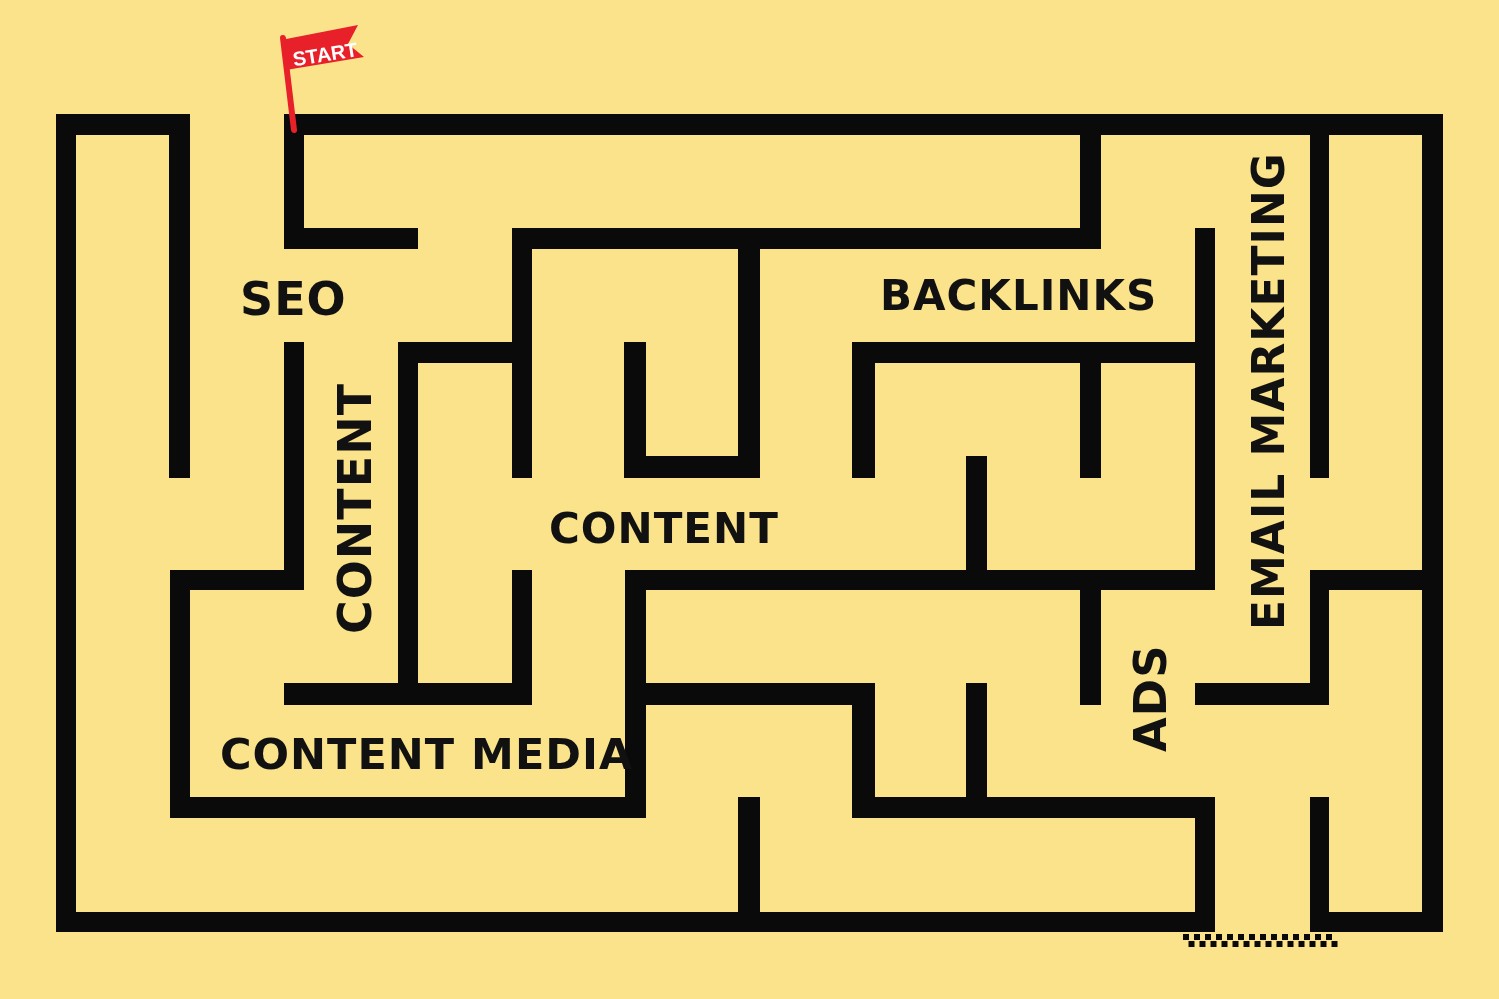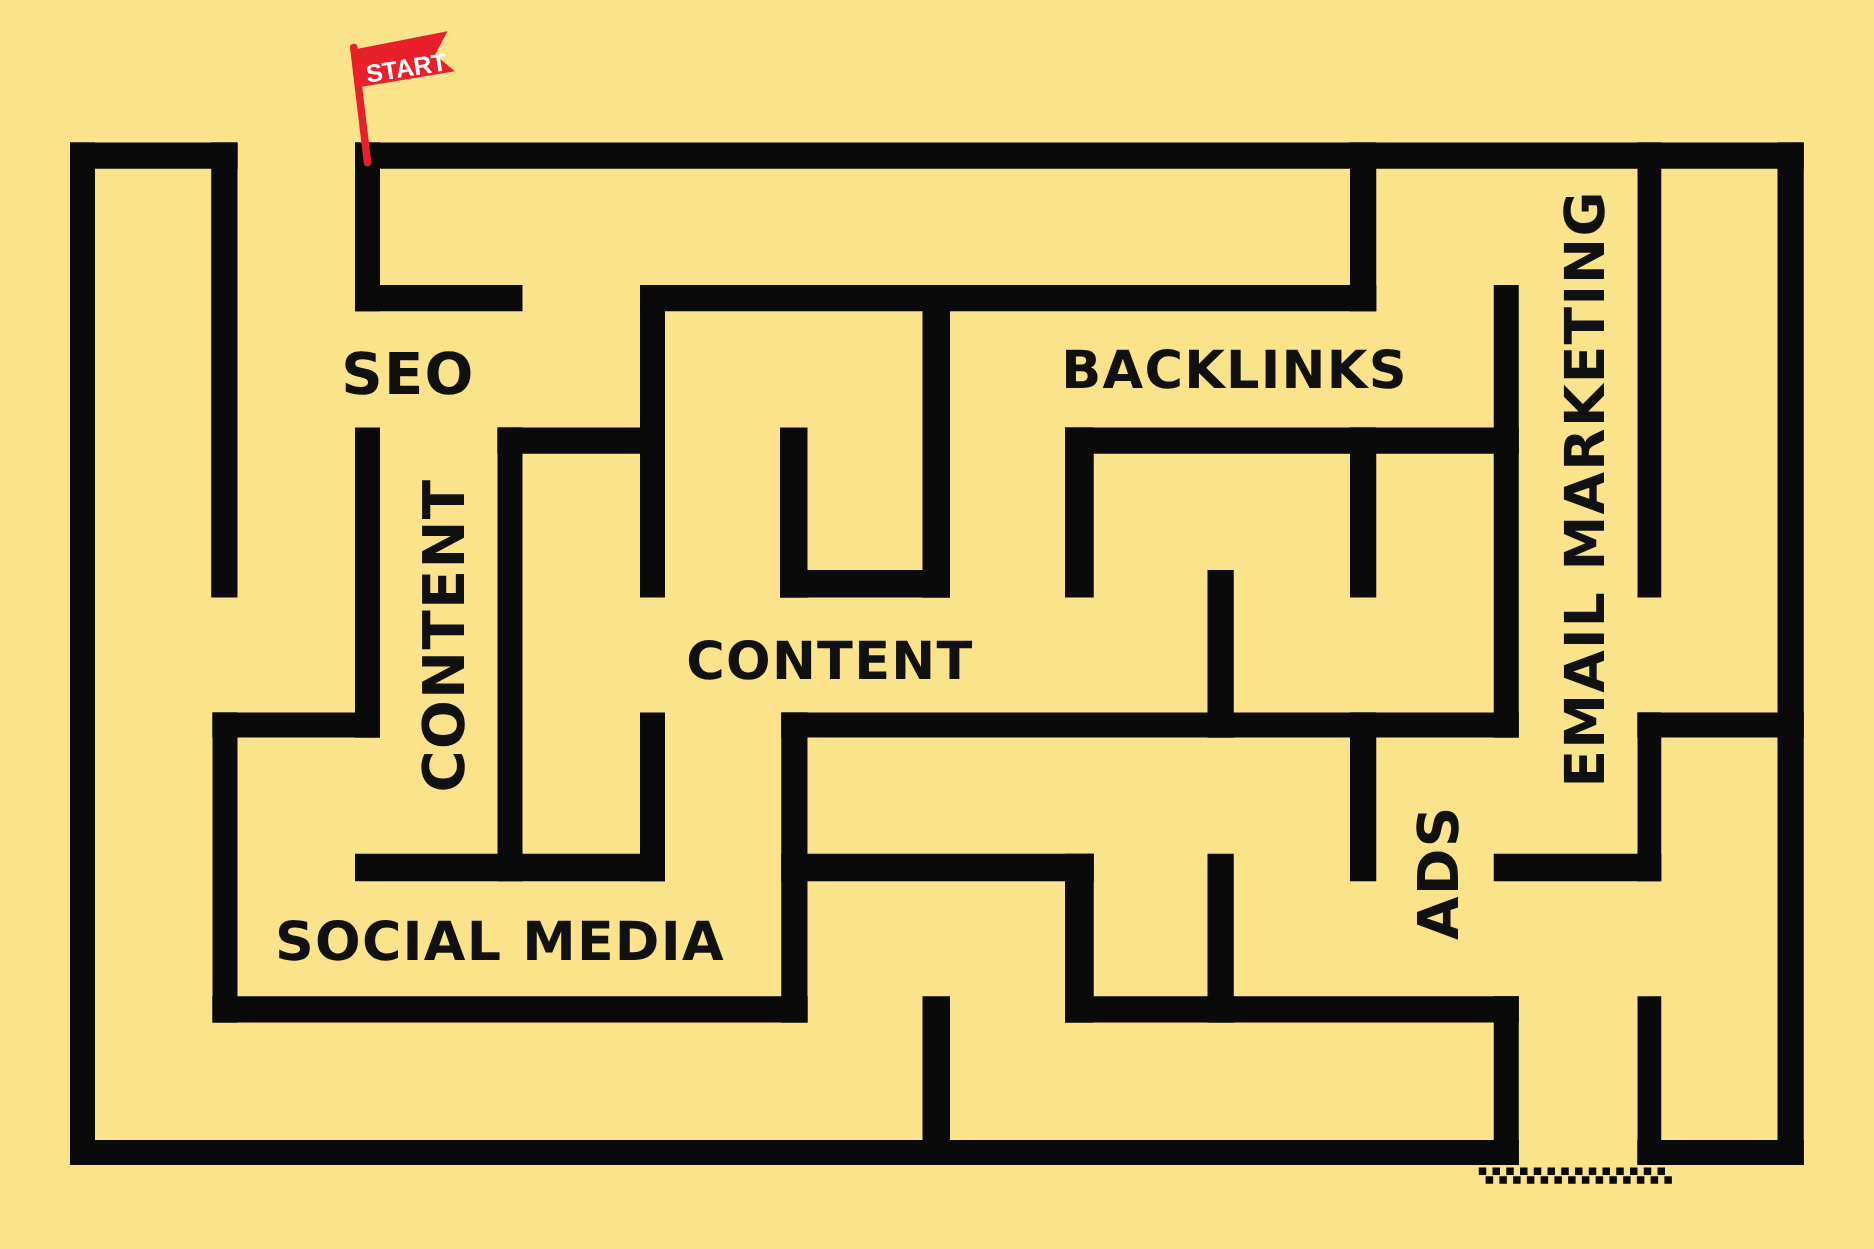--- a/index.html
+++ b/index.html
@@ -106,21 +106,21 @@
         <rect x="1304" y="934" width="6" height="6" fill="#0A0A0A"></rect>
         <rect x="1309.5" y="941" width="6" height="6" fill="#0A0A0A"></rect>
         <rect x="1315" y="934" width="6" height="6" fill="#0A0A0A"></rect>
         <rect x="1320.5" y="941" width="6" height="6" fill="#0A0A0A"></rect>
         <rect x="1326" y="934" width="6" height="6" fill="#0A0A0A"></rect>
         <rect x="1331.5" y="941" width="6" height="6" fill="#0A0A0A"></rect>
       </g>
   </svg>
 
   <div id="labels-layer">
-    <div class="label" style="left: 240px; top: 276px; font-size: 46px; margin-left: 33px;">SEO</div>
+    <div class="label" style="left: 240px; top: 276px; font-size: 46px;">SEO</div>
     <div class="label vertical" style="left: 332px; top: 634px; font-size: 46px;">CONTENT</div>
     <div class="label" style="left: 549px; top: 508px; font-size: 42px;">CONTENT</div>
-    <div class="label" style="left: 849px; top: 275px; font-size: 42px;">BACKLINKS</div>
-    <div class="label" style="left: 220px; top: 733px; font-size: 43px;">SOCIAL MEDIA</div>
+    <div class="label" style="left: 880px; top: 275px; font-size: 42px;">BACKLINKS</div>
+    <div class="label" style="left: 220px; top: 733px; font-size: 43px;">CONTENT MEDIA</div>
     <div class="label vertical" style="left: 1128px; top: 752px; font-size: 45px;">ADS</div>
     <div class="label vertical" style="left: 1247px; top: 630px; font-size: 44px;">EMAIL MARKETING</div>
   </div>
 </div>
 
 </body></html>

